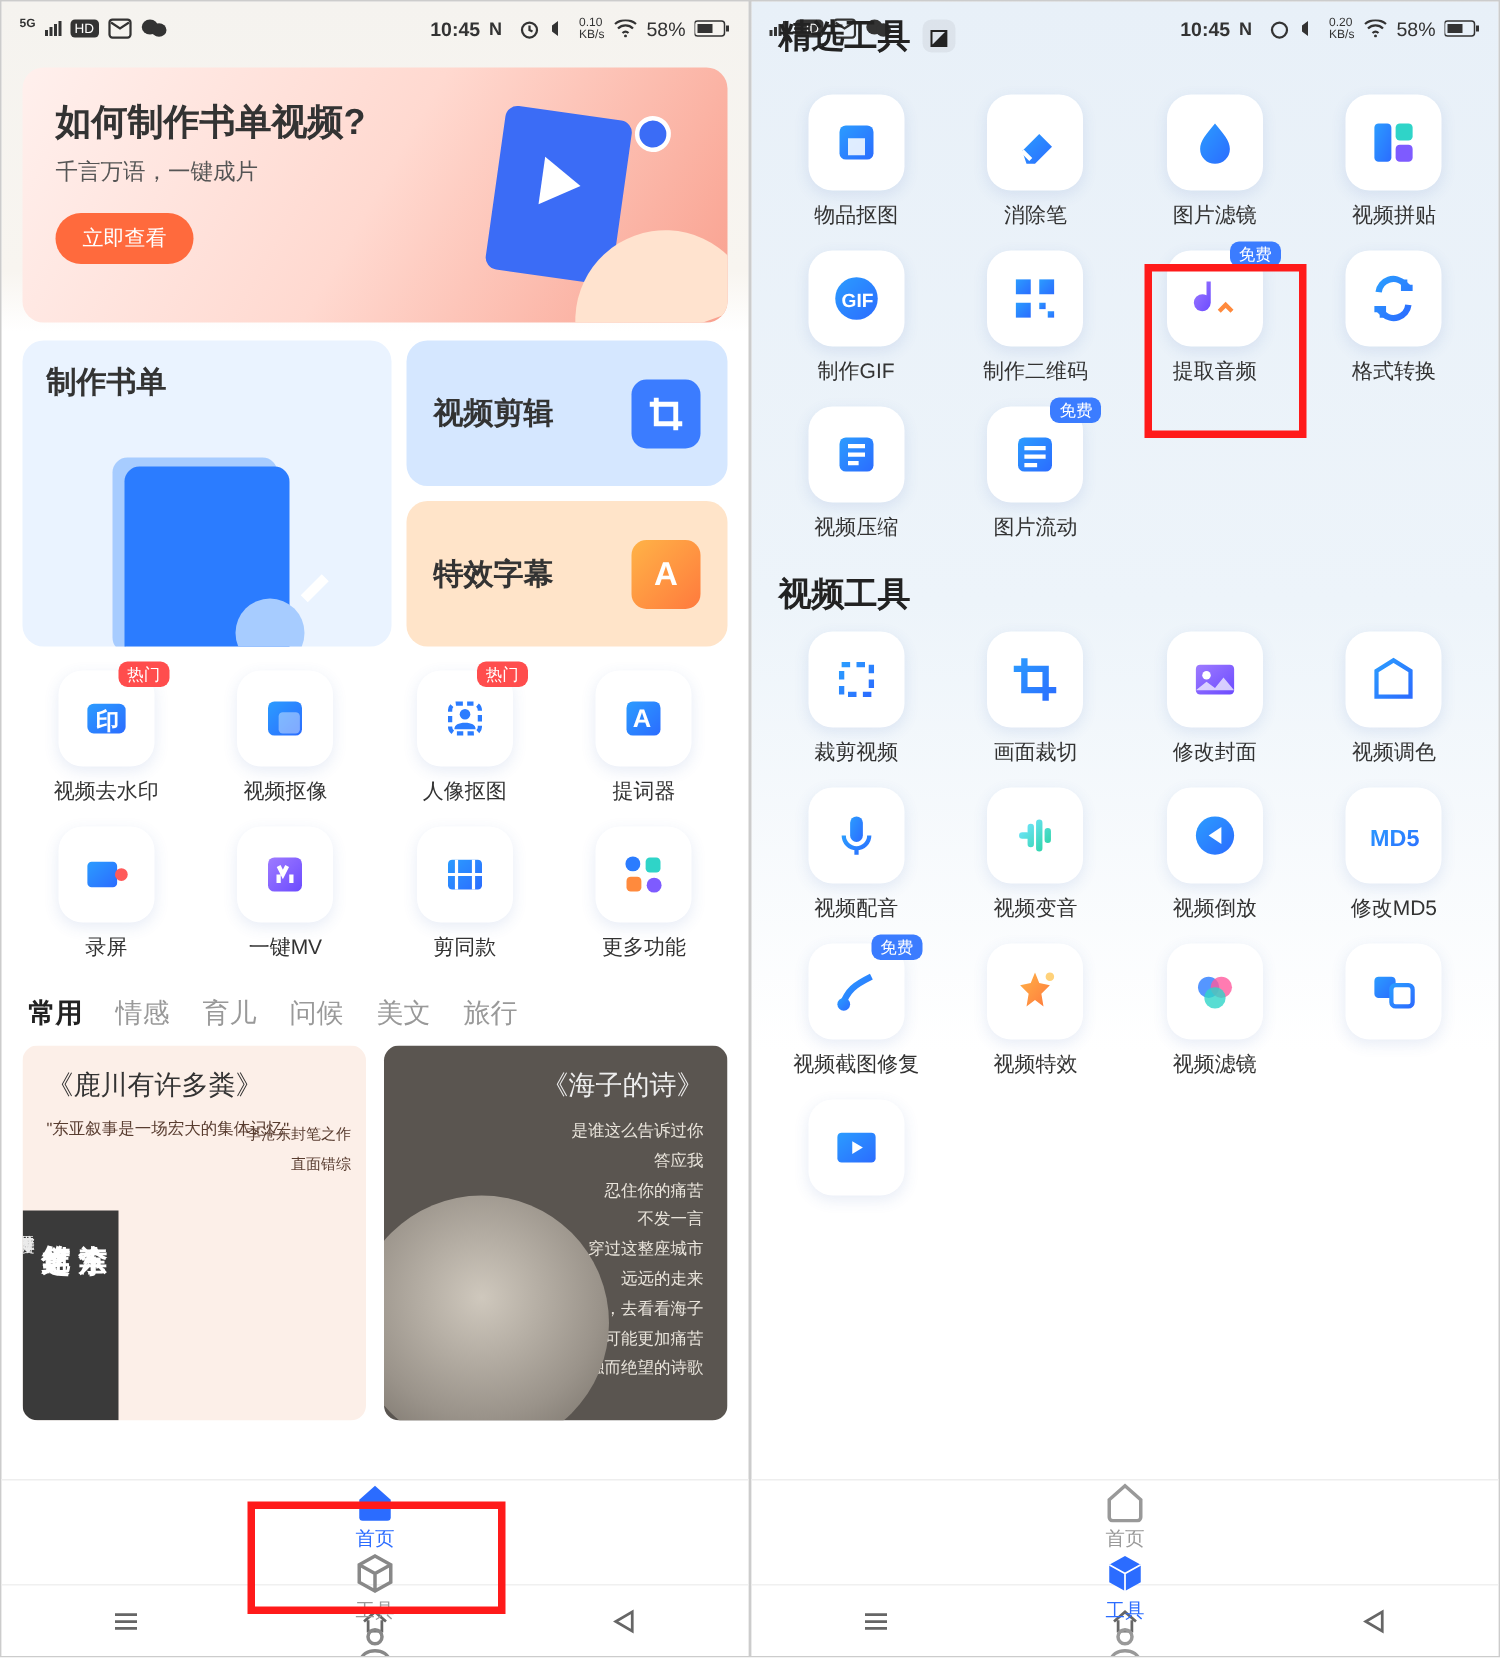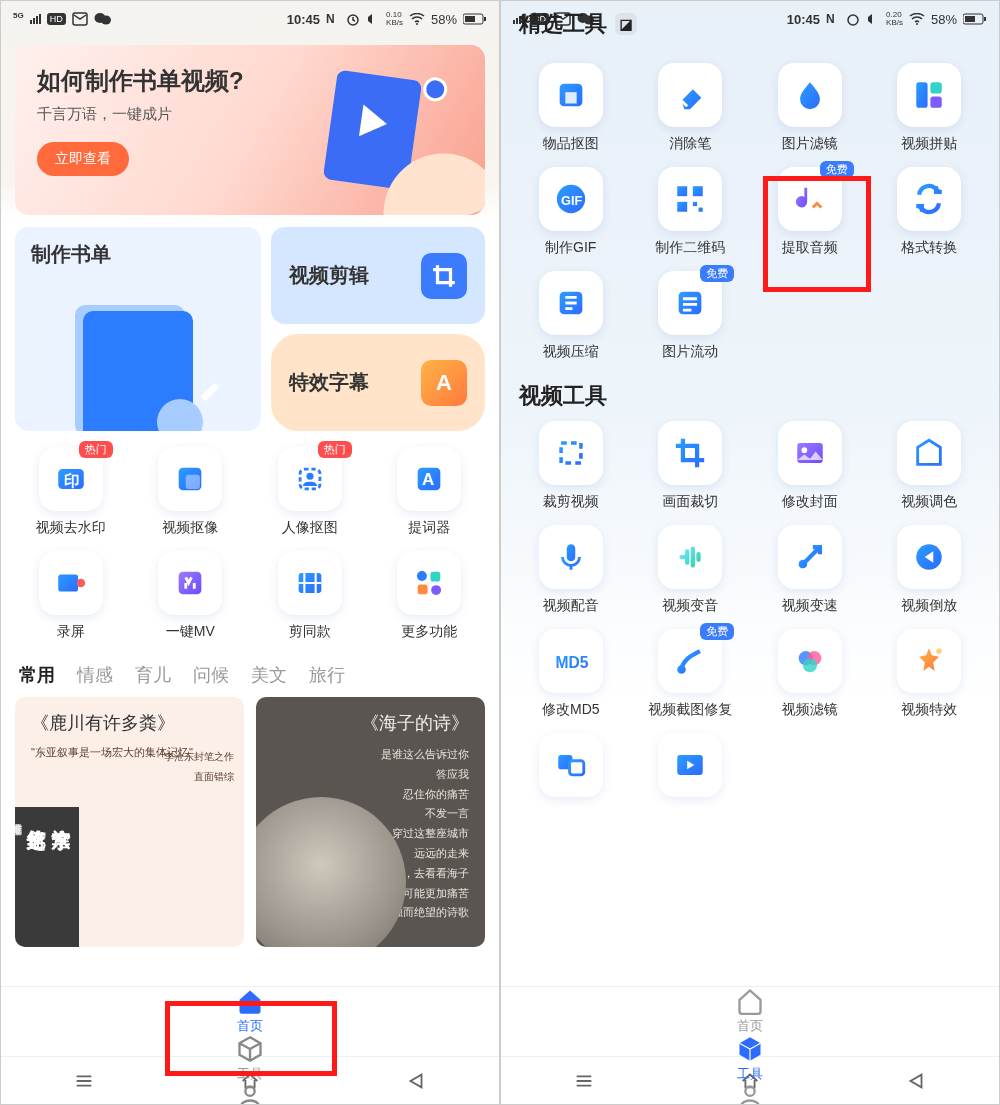--- a/index.html
+++ b/index.html
@@ -31,21 +31,21 @@
 
 
 .cards-row { display:flex; gap:10px; margin:4px 14px 10px; height:204px; }
 .card-big { flex:1; border-radius:14px; background:#eaf3ff; padding:14px 16px; position:relative; overflow:hidden; }
 .card-big .doc { position:absolute; left:50%; transform:translateX(-50%); bottom:-10px; width:110px; height:130px; background:#2b7cff; border-radius:10px; box-shadow:-8px -6px 0 #a7ccff; }
 .card-big .doc::after { content:""; position:absolute; right:-10px; bottom:-4px; width:46px; height:46px; background:#a7ccff; border-radius:50%; }
 .card-big .pen { position:absolute; right:36px; bottom:26px; width:28px; height:28px; z-index:2; }
 .card-col { display:flex; flex-direction:column; gap:10px; flex:1; }
 .card-small { flex:1; border-radius:14px; padding:16px 18px; display:flex; align-items:center; justify-content:space-between; }
 .card-vedit { background:#d5e7ff; }
-.card-fx { background:#ffe4c9;border-radius:27px; }
+.card-fx { background:#ffe4c9; }
 .card-title { font-size:20px; font-weight:700; color:#333; }
 .smicon { width:46px; height:46px; border-radius:10px; display:flex; align-items:center; justify-content:center; font-size:22px; font-weight:700; color:#fff; }
 
 
 .tool-grid { margin:6px 14px 0; display:grid; grid-template-columns:repeat(4,1fr); gap:14px 8px; }
 .tool { display:flex; flex-direction:column; align-items:center; position:relative; }
 .tile { width:64px; height:64px; border-radius:16px; background:#fff; box-shadow:0 3px 10px rgba(60,100,180,0.12); display:flex; align-items:center; justify-content:center; position:relative; }
 .tile svg { width:34px; height:34px; }
 .tool-label { margin-top:8px; font-size:14px; color:#333; }
 .badge-hot { position:absolute; top:-6px; right:-10px; background:#ff4d4d; color:#fff; font-size:11px; padding:1px 6px; border-radius:6px; }
@@ -551,29 +551,20 @@
             <div class="tile">
               <svg viewBox="0 0 24 24">
                 <path d="M6 12h2M10 8v8M14 6v12M18 10v4" stroke="url(#g2)" stroke-width="3" stroke-linecap="round"></path>
               </svg>
             </div>
             <div class="tool-label">视频变音</div>
           </div>
           <div class="tool">
             <div class="tile">
               <svg viewBox="0 0 24 24">
-                <path d="M5 19L19 5M14 5h5v5" fill="none" stroke="url(#g1)" stroke-width="3"></path>
-                <circle cx="7" cy="17" r="3" fill="url(#g1)"></circle>
-              </svg>
-            </div>
-            <div class="tool-label">视频变速</div>
-          </div>
-          <div class="tool">
-            <div class="tile">
-              <svg viewBox="0 0 24 24">
                 <circle cx="12" cy="12" r="9" fill="url(#g1)"></circle>
                 <path d="M15 8l-6 4 6 4z" fill="#fff"></path>
               </svg>
             </div>
             <div class="tool-label">视频倒放</div>
           </div>
           <div class="tool">
             <div class="tile">
               <svg viewBox="0 0 24 24">
                 <text x="1" y="17" font-size="11" font-weight="800" fill="url(#g1)">MD5</text>
@@ -583,39 +574,39 @@
           </div>
           <div class="tool">
             <div class="tile">
               <svg viewBox="0 0 24 24">
                 <path d="M5 19c3-8 6-10 14-14" fill="none" stroke="url(#g1)" stroke-width="3"></path>
                 <circle cx="6" cy="18" r="3" fill="url(#g1)"></circle>
               </svg>
               <span class="badge-free">免费</span>
             </div>
             <div class="tool-label">视频截图修复</div>
+          </div>
+          <div class="tool">
+            <div class="tile">
+              <svg viewBox="0 0 24 24">
+                <path d="M12 3l2 5 5 1-4 4 1 6-4-3-4 3 1-6-4-4 5-1z" fill="url(#g4)"></path>
+                <circle cx="19" cy="5" r="2" fill="#ffd27a"></circle>
+              </svg>
+            </div>
+            <div class="tool-label">视频特效</div>
           </div>
           <div class="tool">
             <div class="tile">
               <svg viewBox="0 0 24 24">
                 <circle cx="9" cy="10" r="5" fill="#2b7cff" opacity=".8"></circle>
                 <circle cx="15" cy="10" r="5" fill="#ff5a9e" opacity=".8"></circle>
                 <circle cx="12" cy="15" r="5" fill="#2fd4c8" opacity=".8"></circle>
               </svg>
             </div>
             <div class="tool-label">视频滤镜</div>
-          </div>
-          <div class="tool">
-            <div class="tile">
-              <svg viewBox="0 0 24 24">
-                <path d="M12 3l2 5 5 1-4 4 1 6-4-3-4 3 1-6-4-4 5-1z" fill="url(#g4)"></path>
-                <circle cx="19" cy="5" r="2" fill="#ffd27a"></circle>
-              </svg>
-            </div>
-            <div class="tool-label">视频特效</div>
           </div>
           <div class="tool">
             <div class="tile">
               <svg viewBox="0 0 24 24">
                 <rect x="3" y="5" width="10" height="10" rx="2" fill="url(#g1)"></rect>
                 <rect x="11" y="9" width="10" height="10" rx="2" fill="#fff" stroke="url(#g1)" stroke-width="2"></rect>
               </svg>
             </div>
             <div class="tool-label"></div>
           </div>

